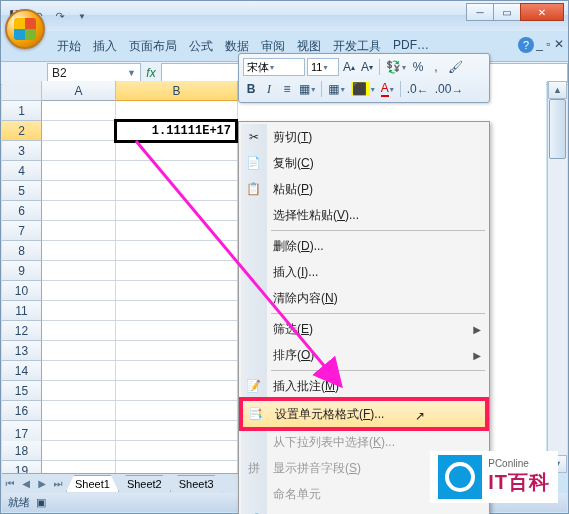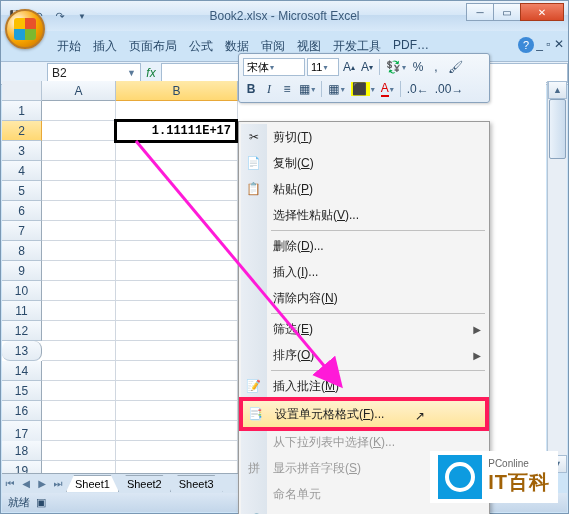--- a/index.html
+++ b/index.html
@@ -77,35 +77,34 @@
 
 .vscroll { position:absolute; right:1px; top:80px; bottom:40px; width:20px; background:#e8eef5; border-left:1px solid #b5c5d5; }
 .vscroll .btn { height:18px; background:linear-gradient(to bottom,#f5f9fd,#dbe5ef); border:1px solid #a6bdd4; display:flex; align-items:center; justify-content:center; font-size:9px; color:#4a6a8a; }
 .vscroll .thumb { position:absolute; top:18px; left:1px; right:1px; height:60px; background:linear-gradient(to right,#eaf2fa,#c9dbed); border:1px solid #8aa3bd; border-radius:2px; }
 
 
 .watermark { position:absolute; right:10px; bottom:10px; z-index:20; display:flex; align-items:center; background:#fff; padding:4px 8px; }
 .wm-icon { width:44px; height:44px; background:#0d9be0; display:flex; align-items:center; justify-content:center; margin-right:6px; }
 .wm-icon::before { content:""; width:22px; height:22px; border:4px solid #fff; border-radius:50%; }
 .wm-text1 { font-size:10px; color:#666; }
-.wm-text2 { font-size:20px; font-weight:bold; color:#a16207; letter-spacing:1px; }
+.wm-text2 { font-size:20px; font-weight:bold; color:#be185d; letter-spacing:1px; }
 </style>
 </head>
 <body>
 
 <div class="window">
 
   <div class="titlebar">
     <div class="qat">
       <span class="qat-btn">💾</span>
       <span class="qat-btn">↶</span>
       <span class="qat-btn">↷</span>
       <span class="qat-btn" style="font-size:8px">▼</span>
     </div>
-    <div class="title">Book2.xlsx - Microsoft Excel</div>
     <div class="winbtns">
       <div class="winbtn">─</div>
       <div class="winbtn">▭</div>
       <div class="winbtn close">✕</div>
     </div>
   </div>
 
   <div class="ribbon-row">
     <div class="office-btn"></div>
     <div class="tabs" id="ribbon-tabs">
@@ -184,21 +183,21 @@
         <div class="rowhdr" style="top: 60px; height: 20px;">3</div>
         <div class="rowhdr" style="top: 80px; height: 20px;">4</div>
         <div class="rowhdr" style="top: 100px; height: 20px;">5</div>
         <div class="rowhdr" style="top: 120px; height: 20px;">6</div>
         <div class="rowhdr" style="top: 140px; height: 20px;">7</div>
         <div class="rowhdr" style="top: 160px; height: 20px;">8</div>
         <div class="rowhdr" style="top: 180px; height: 20px;">9</div>
         <div class="rowhdr" style="top: 200px; height: 20px;">10</div>
         <div class="rowhdr" style="top: 220px; height: 20px;">11</div>
         <div class="rowhdr" style="top: 240px; height: 20px;">12</div>
-        <div class="rowhdr" style="top: 260px; height: 20px; border-radius: 8px;">13</div>
+        <div class="rowhdr" style="top: 260px; height: 20px;">13</div>
         <div class="rowhdr" style="top: 280px; height: 20px;">14</div>
         <div class="rowhdr" style="top: 300px; height: 20px;">15</div>
         <div class="rowhdr" style="top: 320px; height: 20px;">16</div>
         <div class="rowhdr" style="top: 340px; height: 26px;">17</div>
         <div class="rowhdr" style="top: 360px; height: 20px;">18</div>
         <div class="rowhdr" style="top: 380px; height: 20px;">19</div>
         <div class="rowhdr" style="top: 400px; height: 20px;">20</div>
       </div>
     <div class="cells" id="cells">
         <div class="cell" style="left: 0px; top: 0px; width: 74px; height: 20px;"></div>

